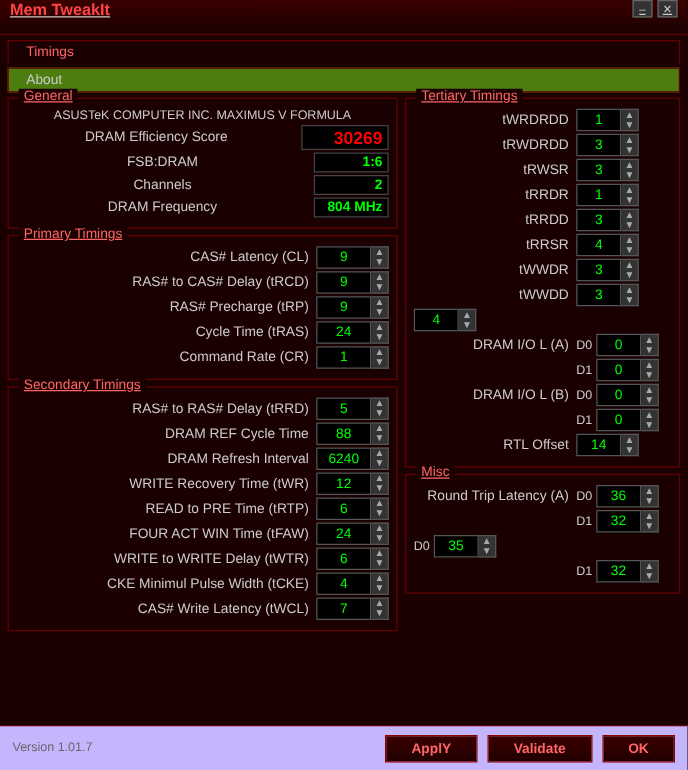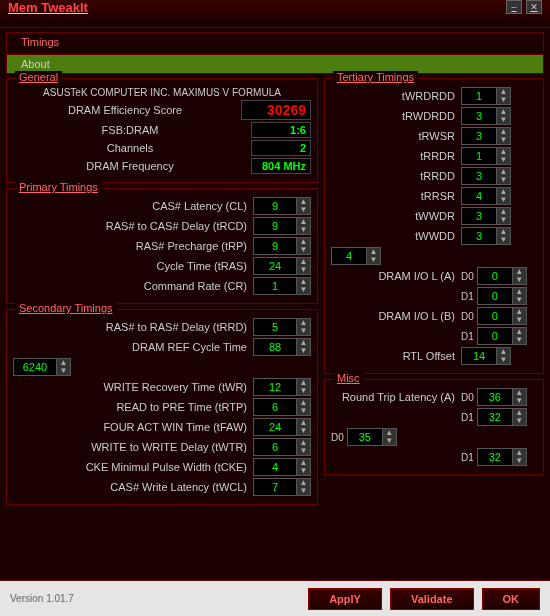--- a/index.html
+++ b/index.html
@@ -186,21 +186,21 @@
       font-size: 11px;
       padding: 1px 3px;
       text-align: center;
     }
     .bottom-bar {
       position: absolute;
       bottom: 0;
       left: 0;
       right: 0;
       height: 36px;
-      background: #e5e5e5;
+      background: #c4b5fd;
       border-top: 1px solid #600;
       display: flex;
       align-items: center;
       justify-content: space-between;
       padding: 0 10px;
     }
     .version-text {
       color: #666;
       font-size: 10px;
     }
@@ -337,20 +337,21 @@
             <span class="timing-label">DRAM REF Cycle Time</span>
             <div class="spin-wrapper">
               <input class="timing-input" value="88" style="">
               <div class="spin-btn">
                   <span class="spin-arr">▲</span>
                   <span class="spin-arr">▼</span>
                 </div>
             </div>
           </div>
           <div class="timing-row">
+            <span class="timing-label">DRAM Refresh Interval</span>
             <div class="spin-wrapper">
               <input class="timing-input" value="6240" style="">
               <div class="spin-btn">
                   <span class="spin-arr">▲</span>
                   <span class="spin-arr">▼</span>
                 </div>
             </div>
           </div>
           <div class="timing-row">
             <span class="timing-label">WRITE Recovery Time (tWR)</span>

